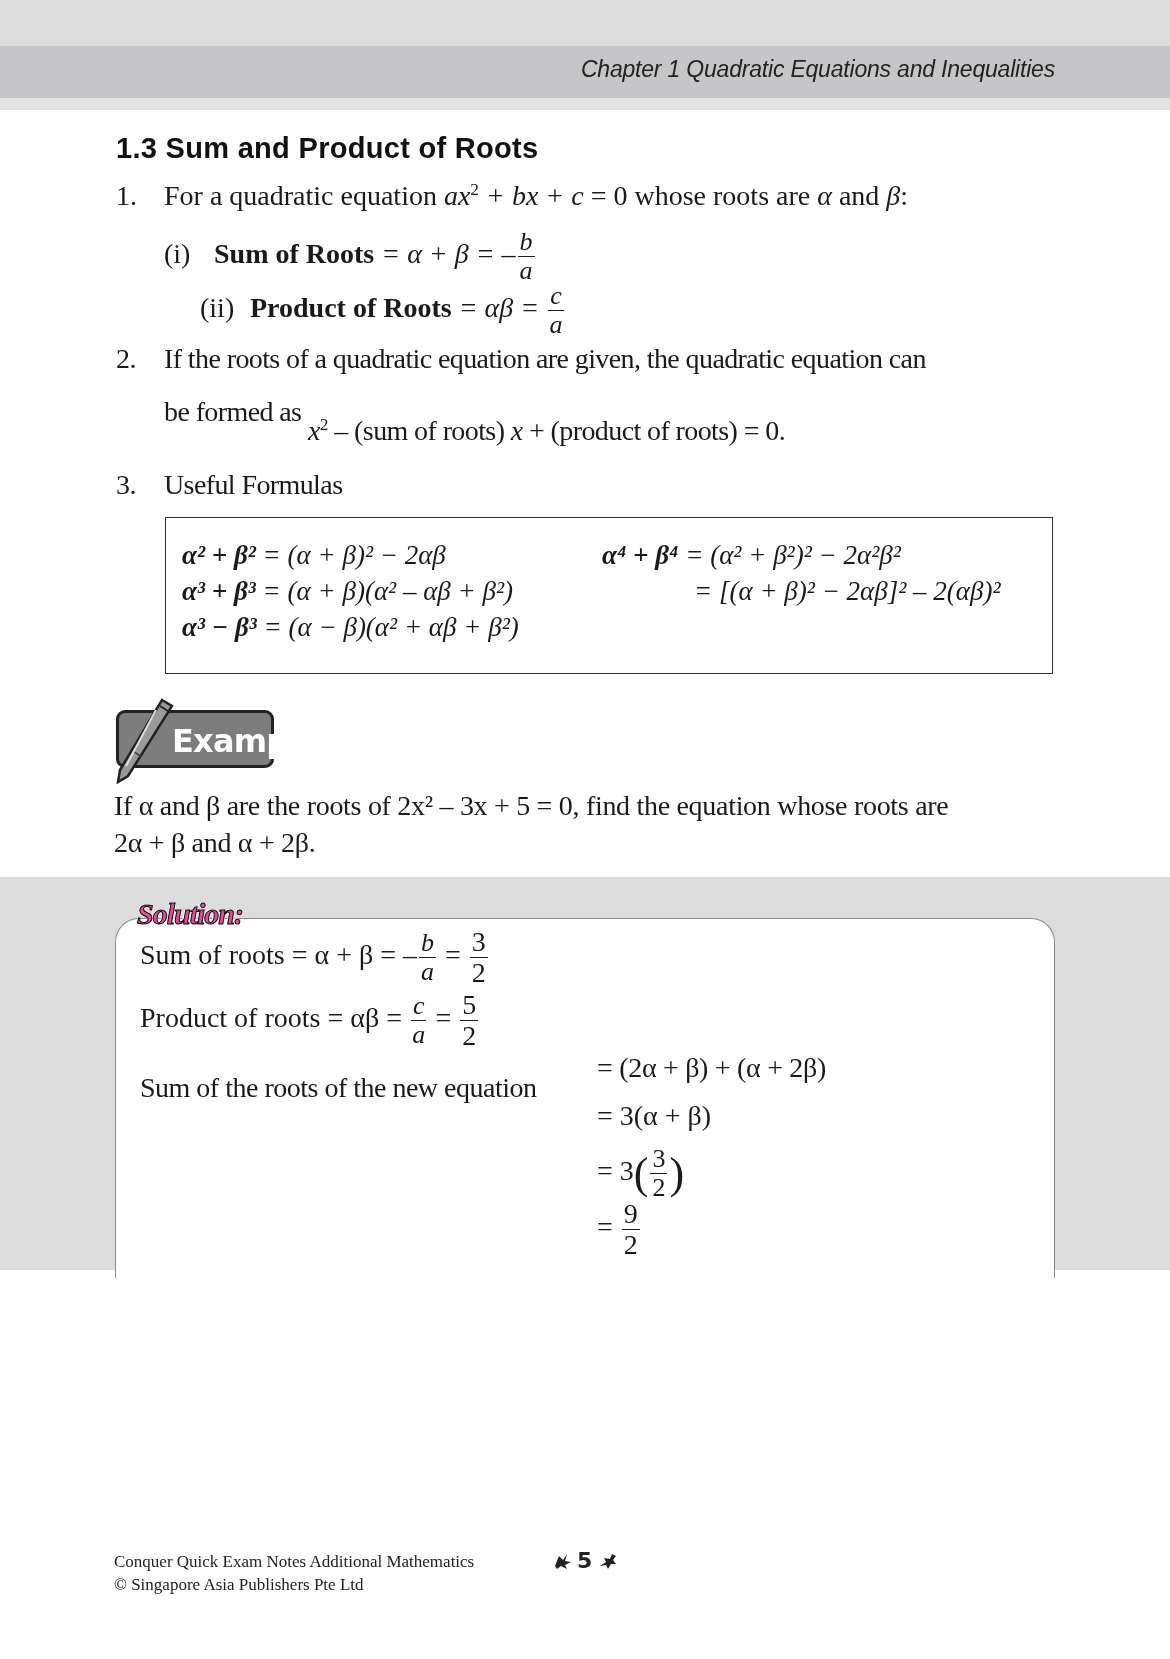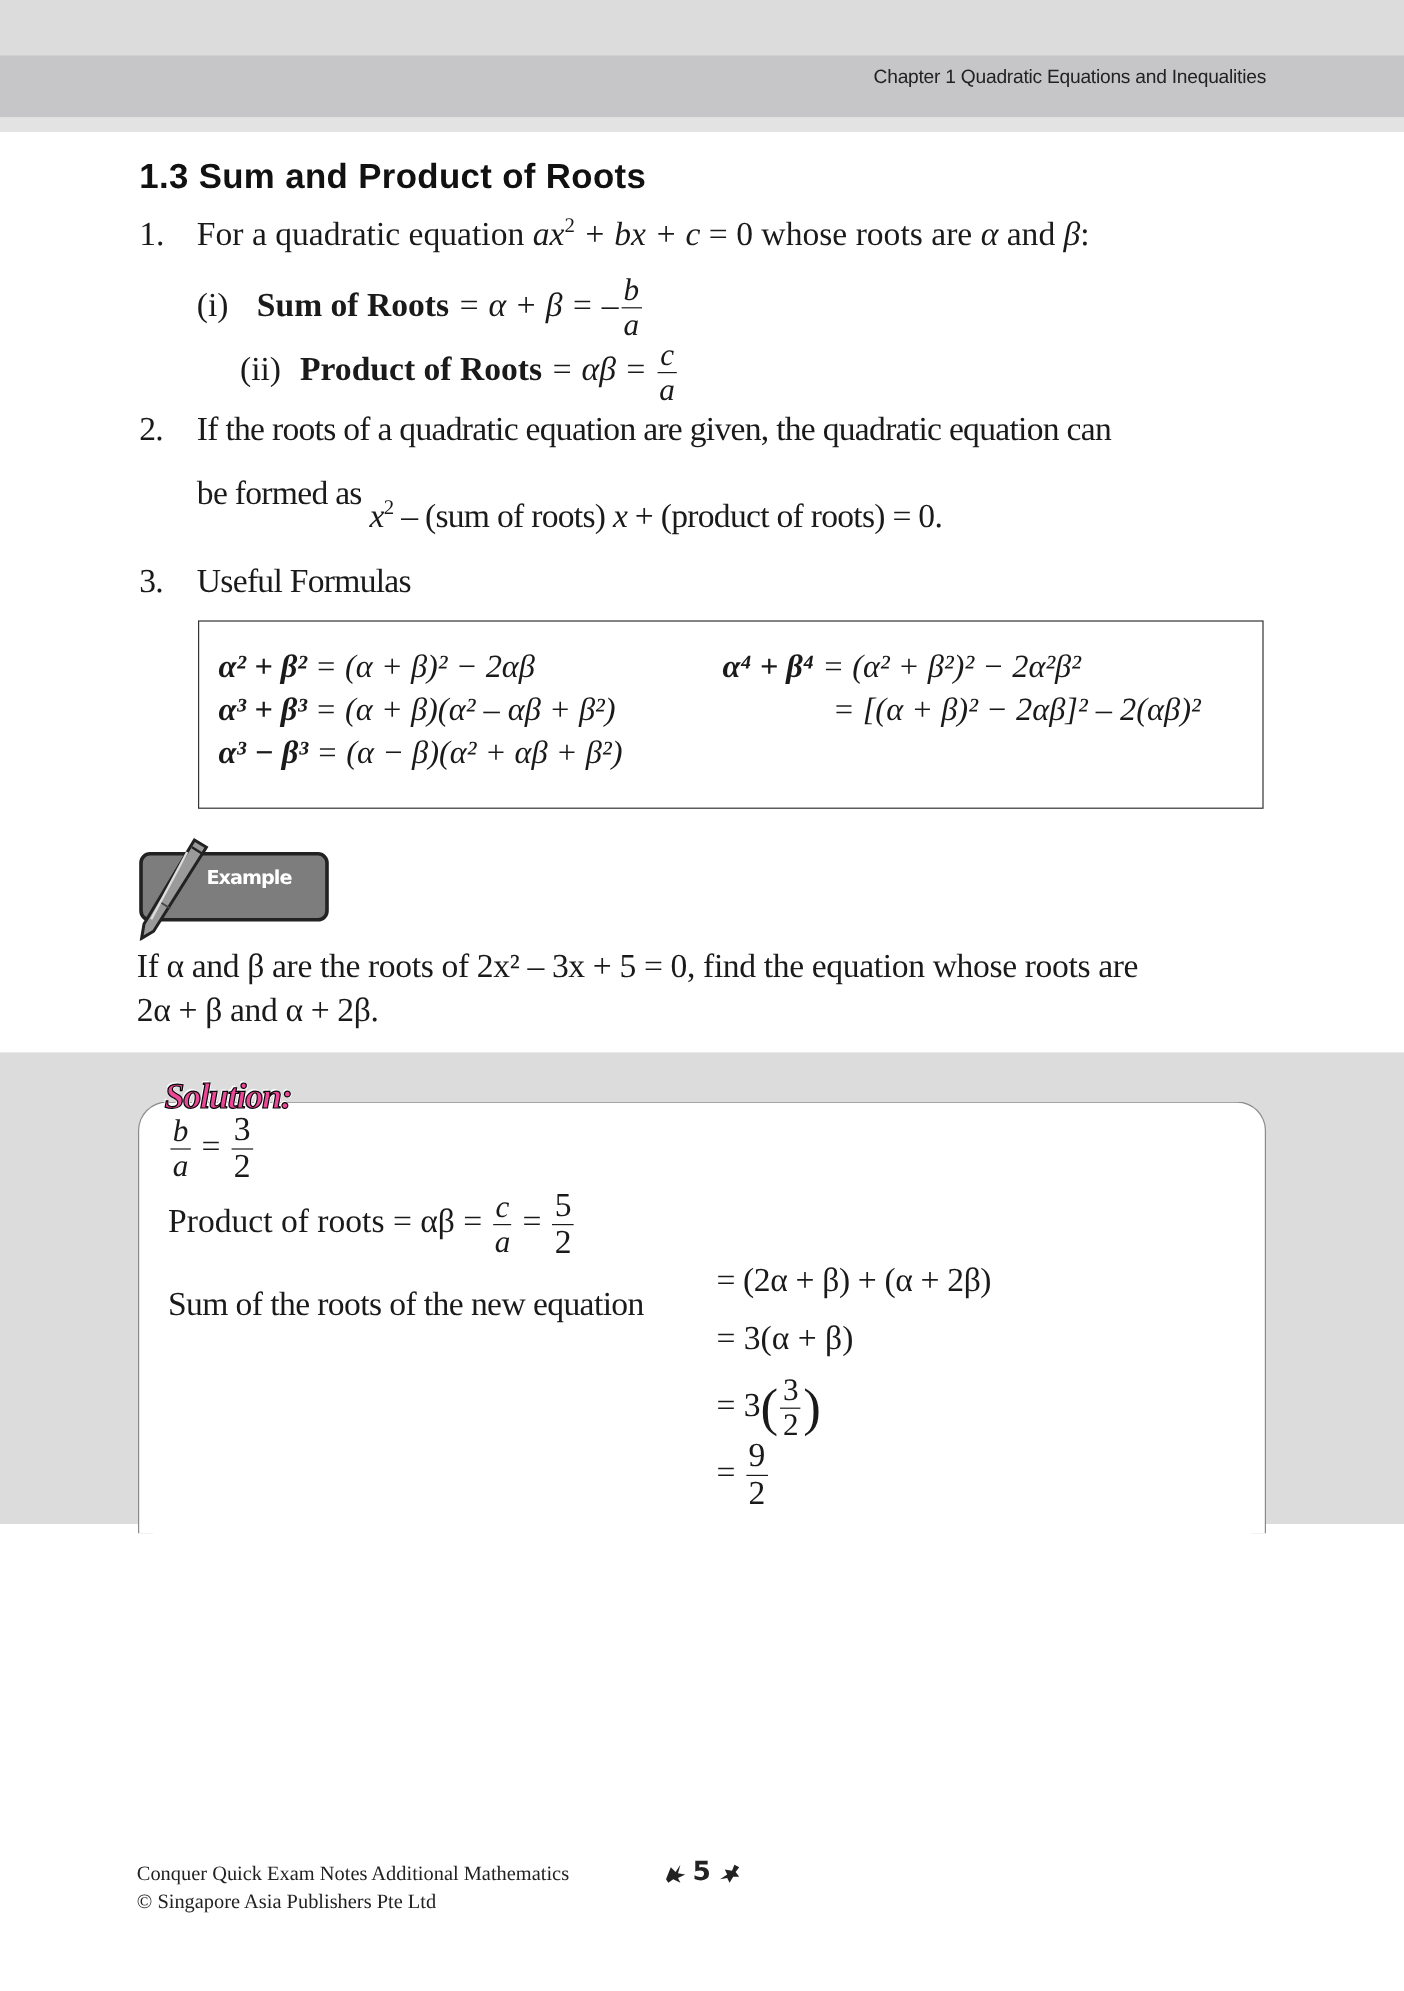--- a/index.html
+++ b/index.html
@@ -6,22 +6,22 @@
   body {
     width:1170px; height:1659px; position:relative; overflow:hidden;
     background:#ffffff; color:#1a1a1a;
     font-family:"Liberation Serif","DejaVu Serif",serif;
   }
   .abs { position:absolute; }
   .top-strip { left:0; top:0; width:1170px; height:46px; background:#dcdcdc; }
   .header-band { left:0; top:46px; width:1170px; height:52px; background:#c6c6c9; }
   .header-under { left:0; top:98px; width:1170px; height:12px; background:#e3e3e3; }
   .chapter-title {
-    right:115px; top:56px; font-family:"Liberation Sans",sans-serif; 
-    font-size:16px; color:#222; letter-spacing:-0.2px;
+    right:115px; top:56px; font-family:"Liberation Sans",sans-serif; font-style:italic;
+    font-size:23px; color:#222; letter-spacing:-0.2px;
   }
   .section-title {
     left:116px; top:132px; font-family:"Liberation Sans",sans-serif; font-weight:bold;
     font-size:29px; color:#111; letter-spacing:0.3px;
   }
   .para { font-size:28px; line-height:34px; white-space:nowrap; }
   .num { display:inline-block; width:48px; }
   i.m { font-style:italic; }
   sup { font-size:62%; vertical-align:super; line-height:0; }
   .frac { display:inline-flex; flex-direction:column; align-items:center; vertical-align:middle; line-height:1; font-size:26px; margin:0 2px; }
@@ -32,21 +32,21 @@
     border:1.5px solid #333; box-sizing:border-box; background:#fff;
   }
   .fl { font-size:27px; white-space:nowrap; line-height:36px; }
   .fl b { font-style:italic; font-weight:bold; }
   .example-badge {
     left:116px; top:710px; width:158px; height:58px; border-radius:9px;
     background:#7d7d7d; border:3px solid #222; box-sizing:border-box;
   }
   .example-label {
     left:172px; top:722px; font-family:"DejaVu Sans",sans-serif; font-weight:bold;
-    font-size:16px; color:#fff; letter-spacing:-0.8px;
+    font-size:32px; color:#fff; letter-spacing:-0.8px;
   }
   .solution-bg { left:0; top:877px; width:1170px; height:393px; background:#dcdcdc; }
   .solution-card {
     left:115px; top:918px; width:940px; height:360px; background:#fff;
     border:1.5px solid #8a8a8a; border-bottom:none; border-radius:24px 24px 0 0; box-sizing:border-box;
   }
   .solution-label {
     left:137px; top:897px; font-family:"Liberation Serif",serif; font-style:italic; font-weight:bold;
     font-size:30px; color:#ec4899; letter-spacing:-1px;
     text-shadow: 1px 1px 0 #fff, -1px -1px 0 #fff;
@@ -116,21 +116,21 @@
 <div class="abs example-label">Example</div>
 
 <div class="abs para" style="left:114px; top:789px; letter-spacing:-0.3px;">If α and β are the roots of 2x² – 3x + 5 = 0, find the equation whose roots are</div>
 <div class="abs para" style="left:114px; top:826px; letter-spacing:-0.3px;">2α + β and α + 2β.</div>
 
 <div class="abs solution-bg"></div>
 <div class="abs solution-card"></div>
 <div class="abs solution-label">Solution:</div>
 
 <div class="abs sl" style="left:140px; top:928px;">
-  <span class="frac">
+  <span>Sum of roots = α + β = –</span><span class="frac">
       <i class="n m">b</i>
       <i class="d m">a</i>
     </span><span> = </span><span class="frac" style="font-size:28px;">
       <span class="n">3</span>
       <span class="d">2</span>
     </span>
 </div>
 
 <div class="abs sl" style="left:140px; top:991px;">
   <span>Product of roots = αβ = </span><span class="frac">

